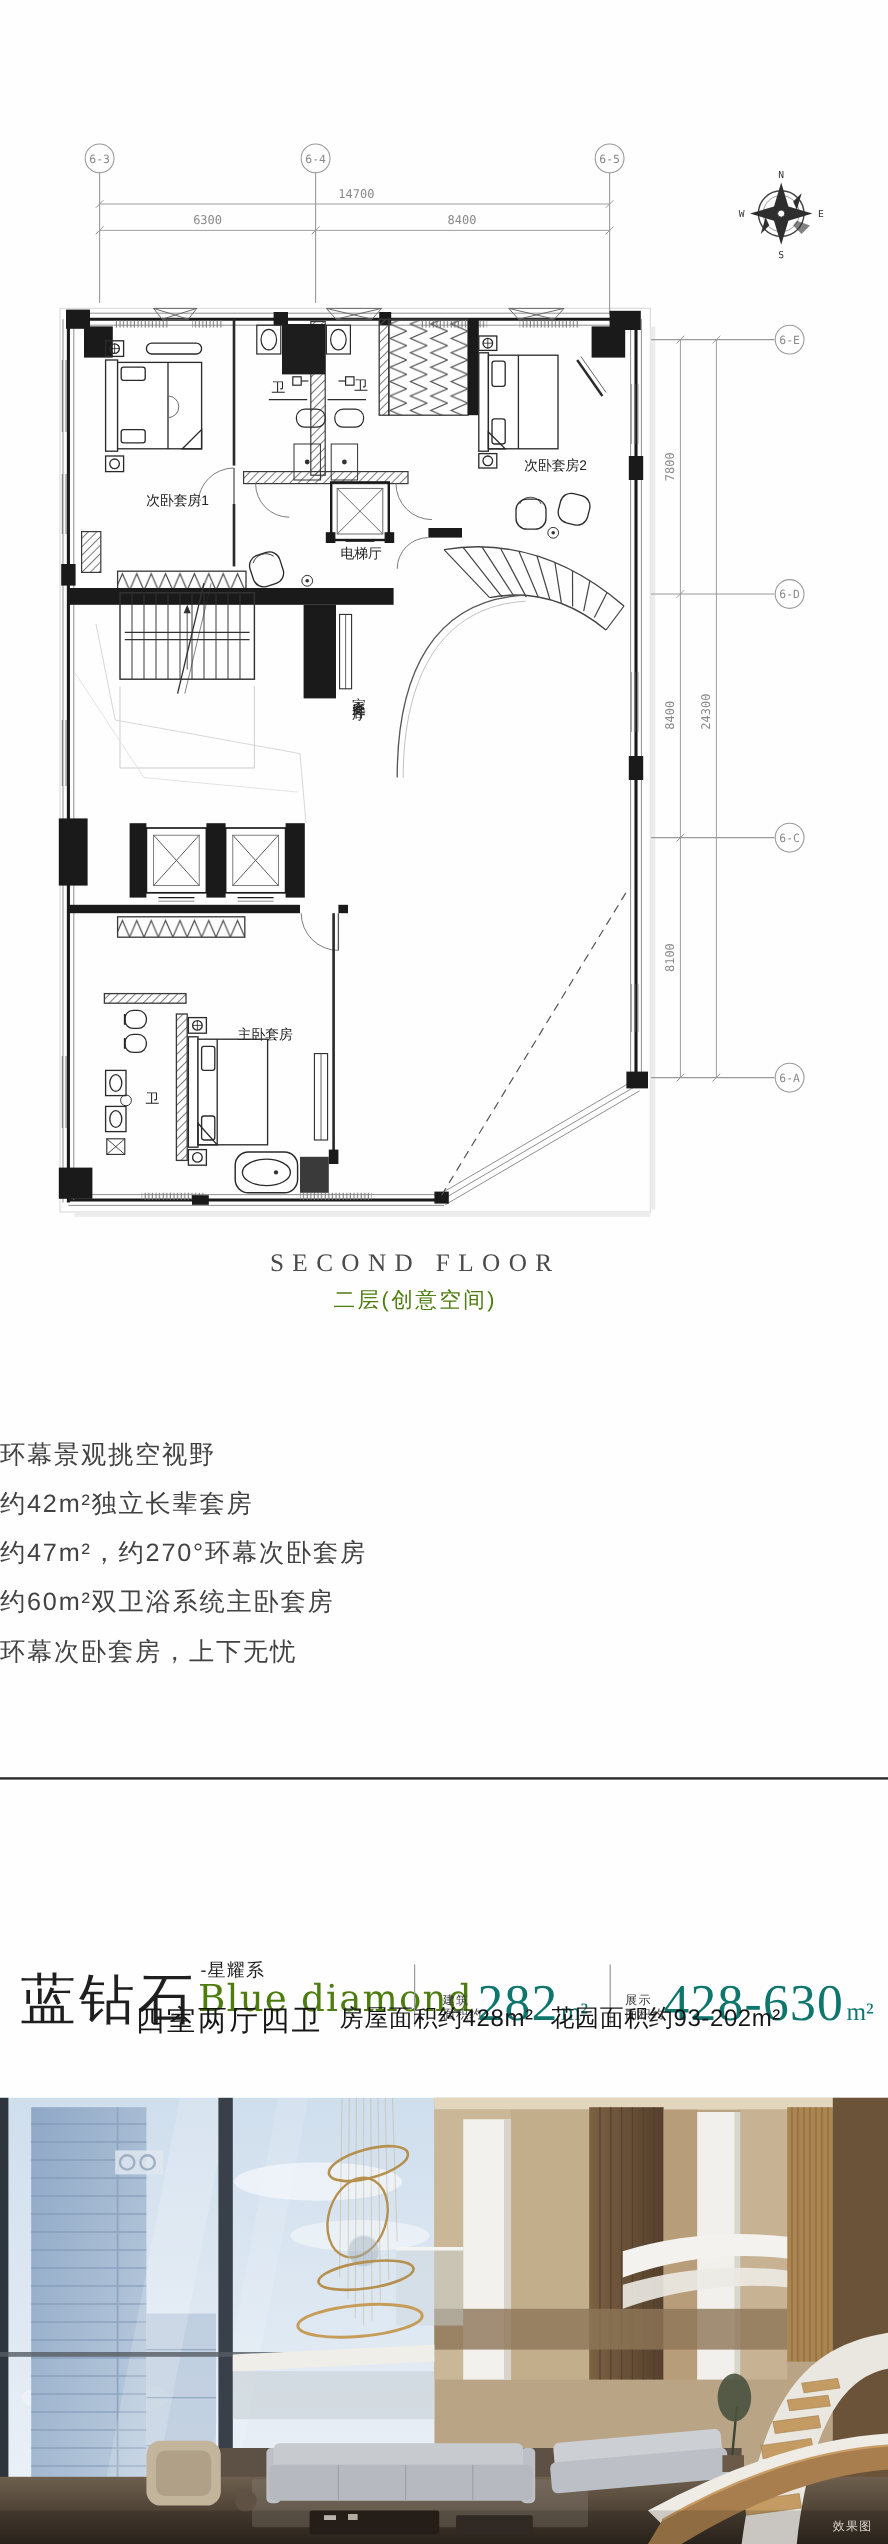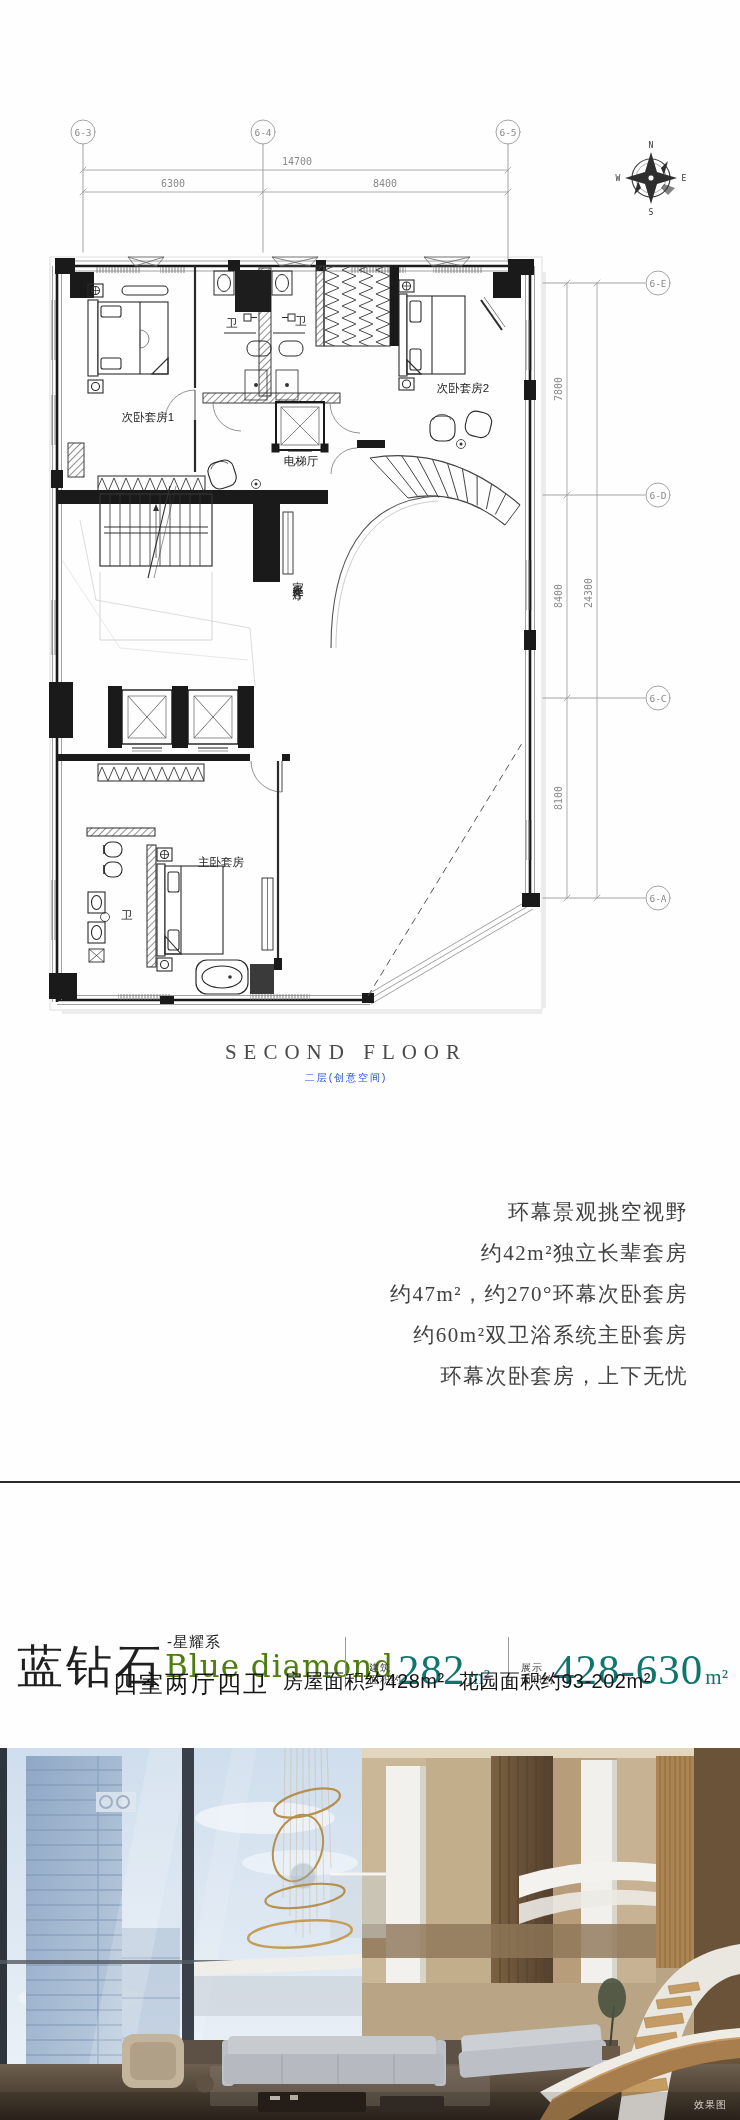--- a/index.html
+++ b/index.html
@@ -5,25 +5,25 @@
   html,body{margin:0;padding:0;background:#ffffff;}
   .page{position:relative;width:740px;height:2120px;background:#fffefe;overflow:hidden;
         font-family:"Liberation Sans",sans-serif;}
   .abs{position:absolute;}
   svg text{font-family:"DejaVu Sans Mono",monospace;}
   svg text.cn{font-family:"Liberation Sans",sans-serif;}
 
   
   .floor-title{top:1040px;left:0;width:692px;text-align:center;}
   .floor-title .en{font-family:"Liberation Serif",serif;font-size:21px;letter-spacing:7px;color:#4a4a4a;}
-  .floor-title .zh{margin-top:6px;font-size:10px;letter-spacing:2px;color:#1d4ed8;}
+  .floor-title .zh{margin-top:6px;font-size:18px;letter-spacing:2px;color:#4d7c0f;}
 
   
-  .features{top:1192px;left:0;width:688px;text-align:right;color:#424242;
-            font-size:21px;line-height:41px;letter-spacing:1.5px;font-weight:500;font-family:Liberation Serif, serif;}
+  .features{top:1192px;left:0;width:688px;text-align:left;color:#424242;
+            font-size:21px;line-height:41px;letter-spacing:1.5px;font-weight:500;}
 
   
   .rule{top:1481px;left:0;width:740px;height:2px;background:#2e2c2c;}
 
   
   .prod-name{top:1636px;left:17px;font-family:"Liberation Serif",serif;font-size:46px;
              letter-spacing:3px;color:#1f1f1f;font-weight:500;}
   .prod-series{top:1633px;left:167px;font-size:15px;color:#222;letter-spacing:1px;}
   .prod-en{top:1648px;left:165px;font-family:"DejaVu Serif",serif;
            font-size:31px;color:#4d7c0f;letter-spacing:1px;}

